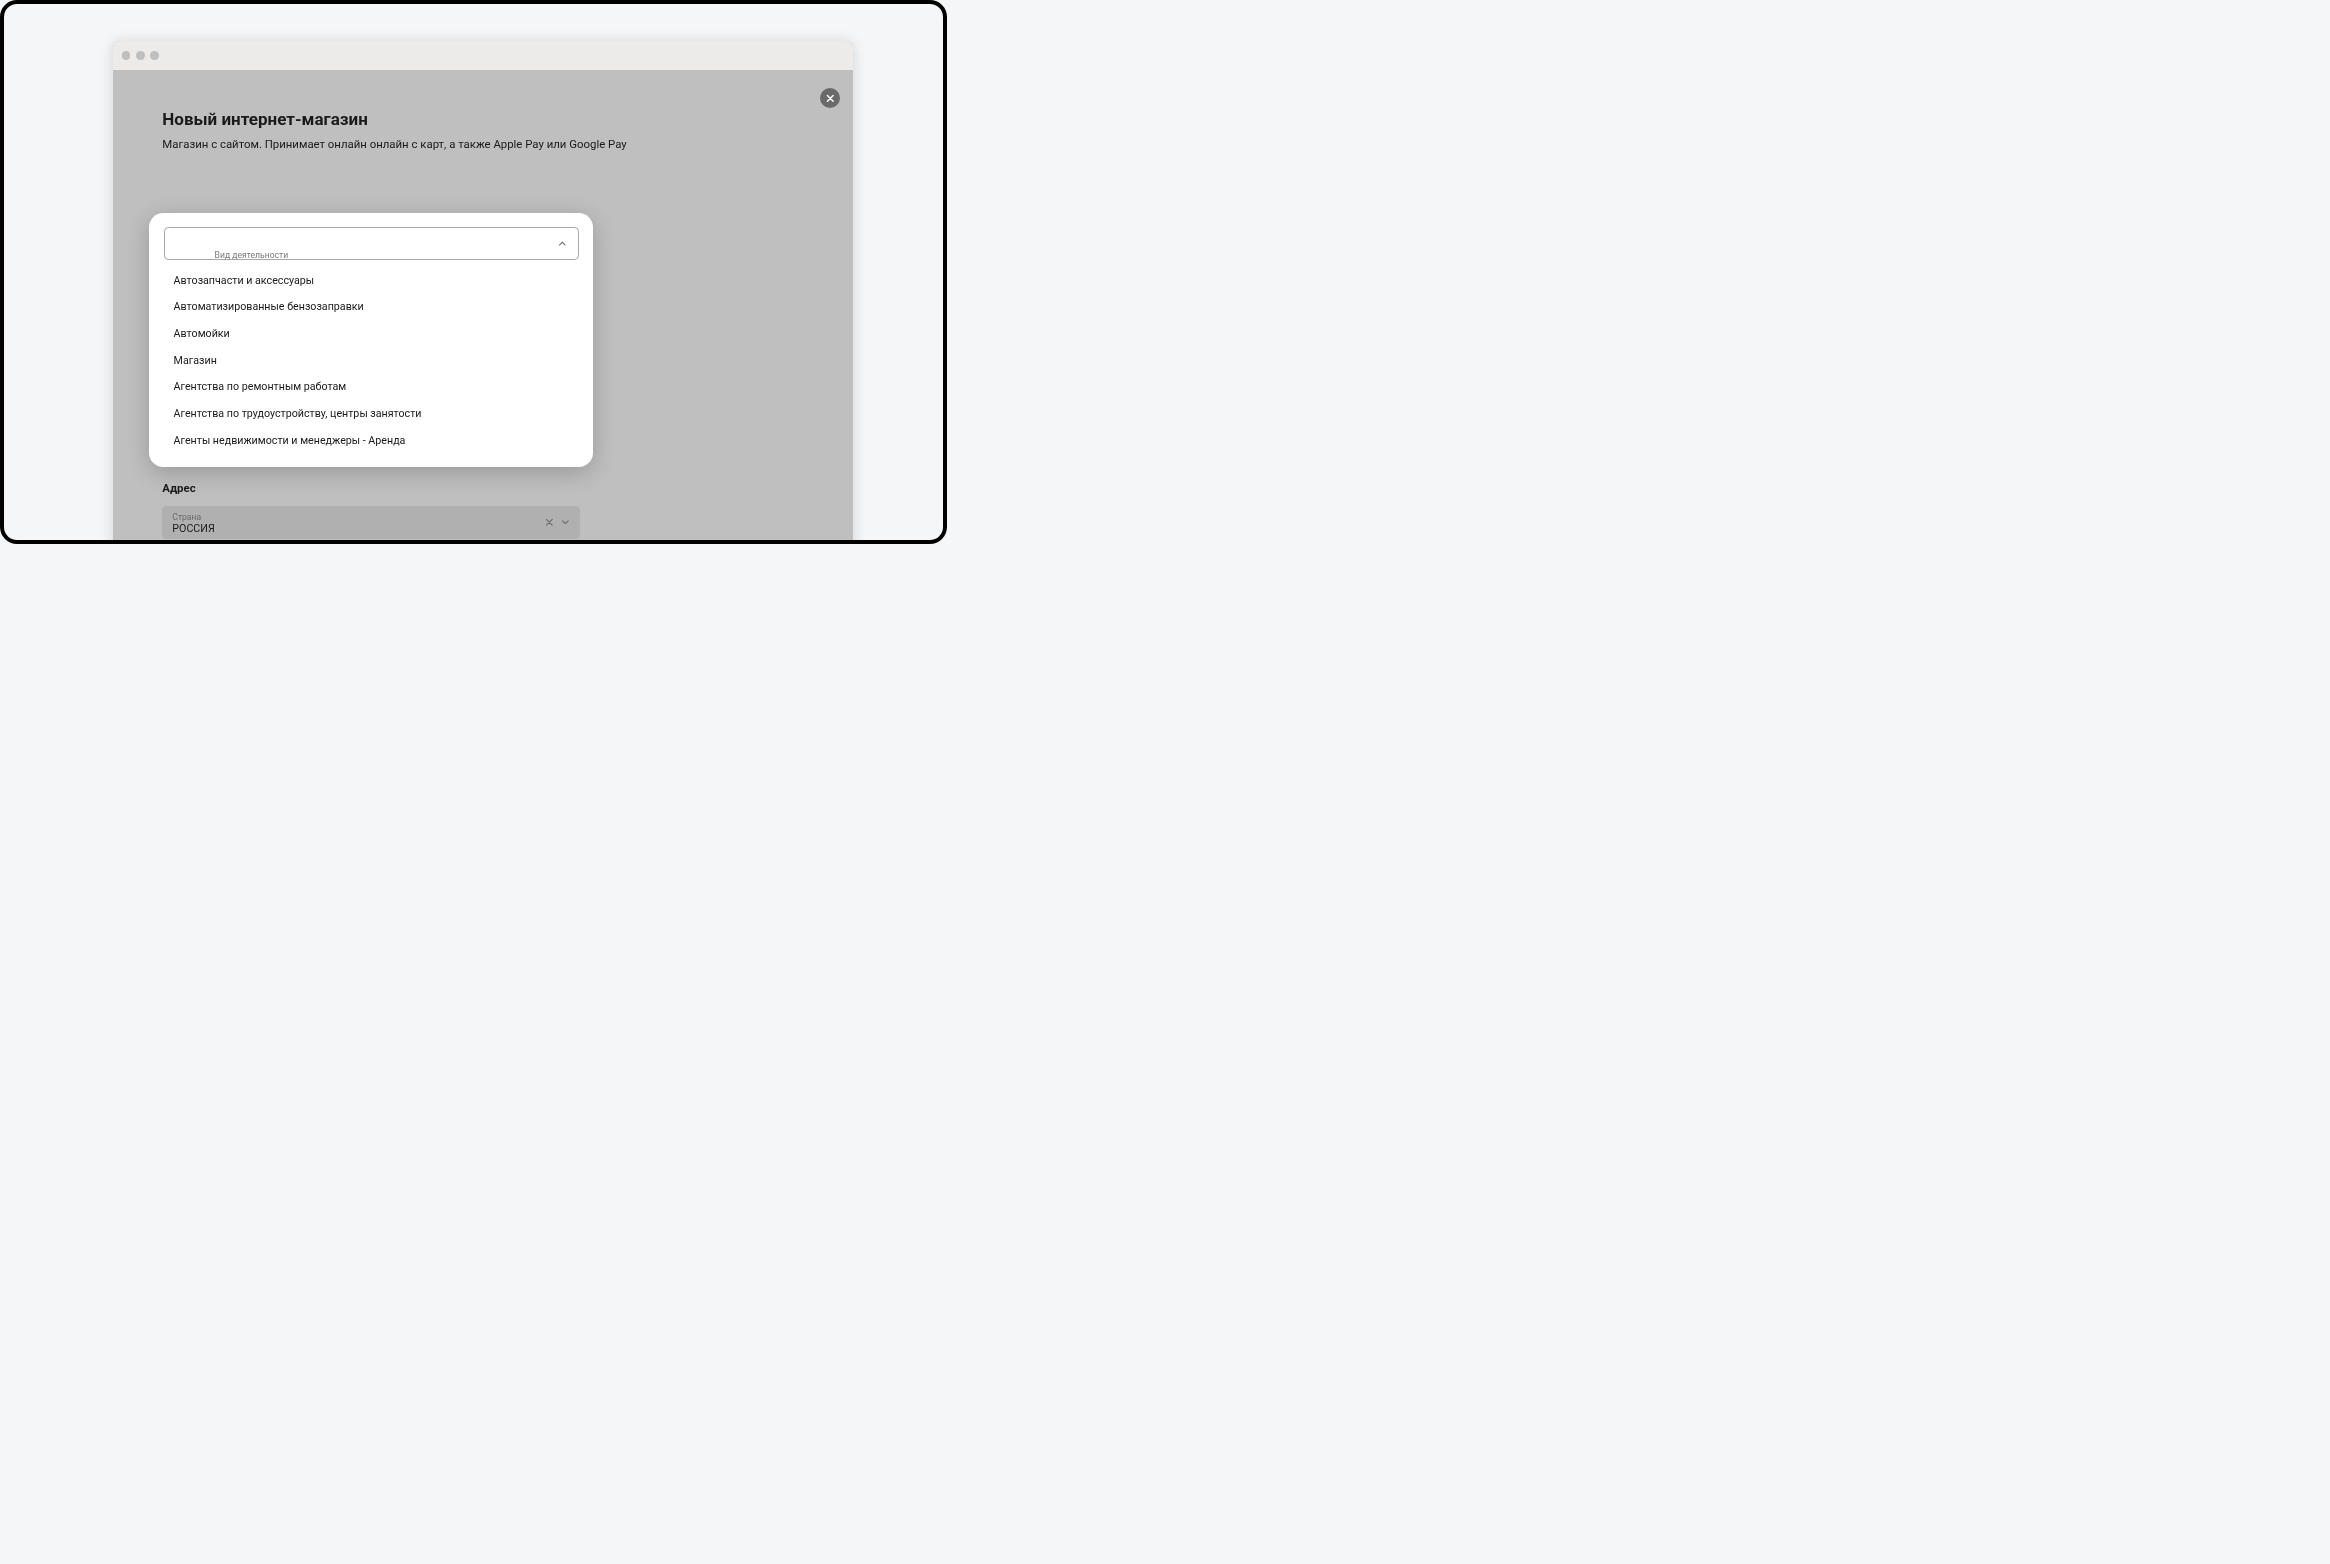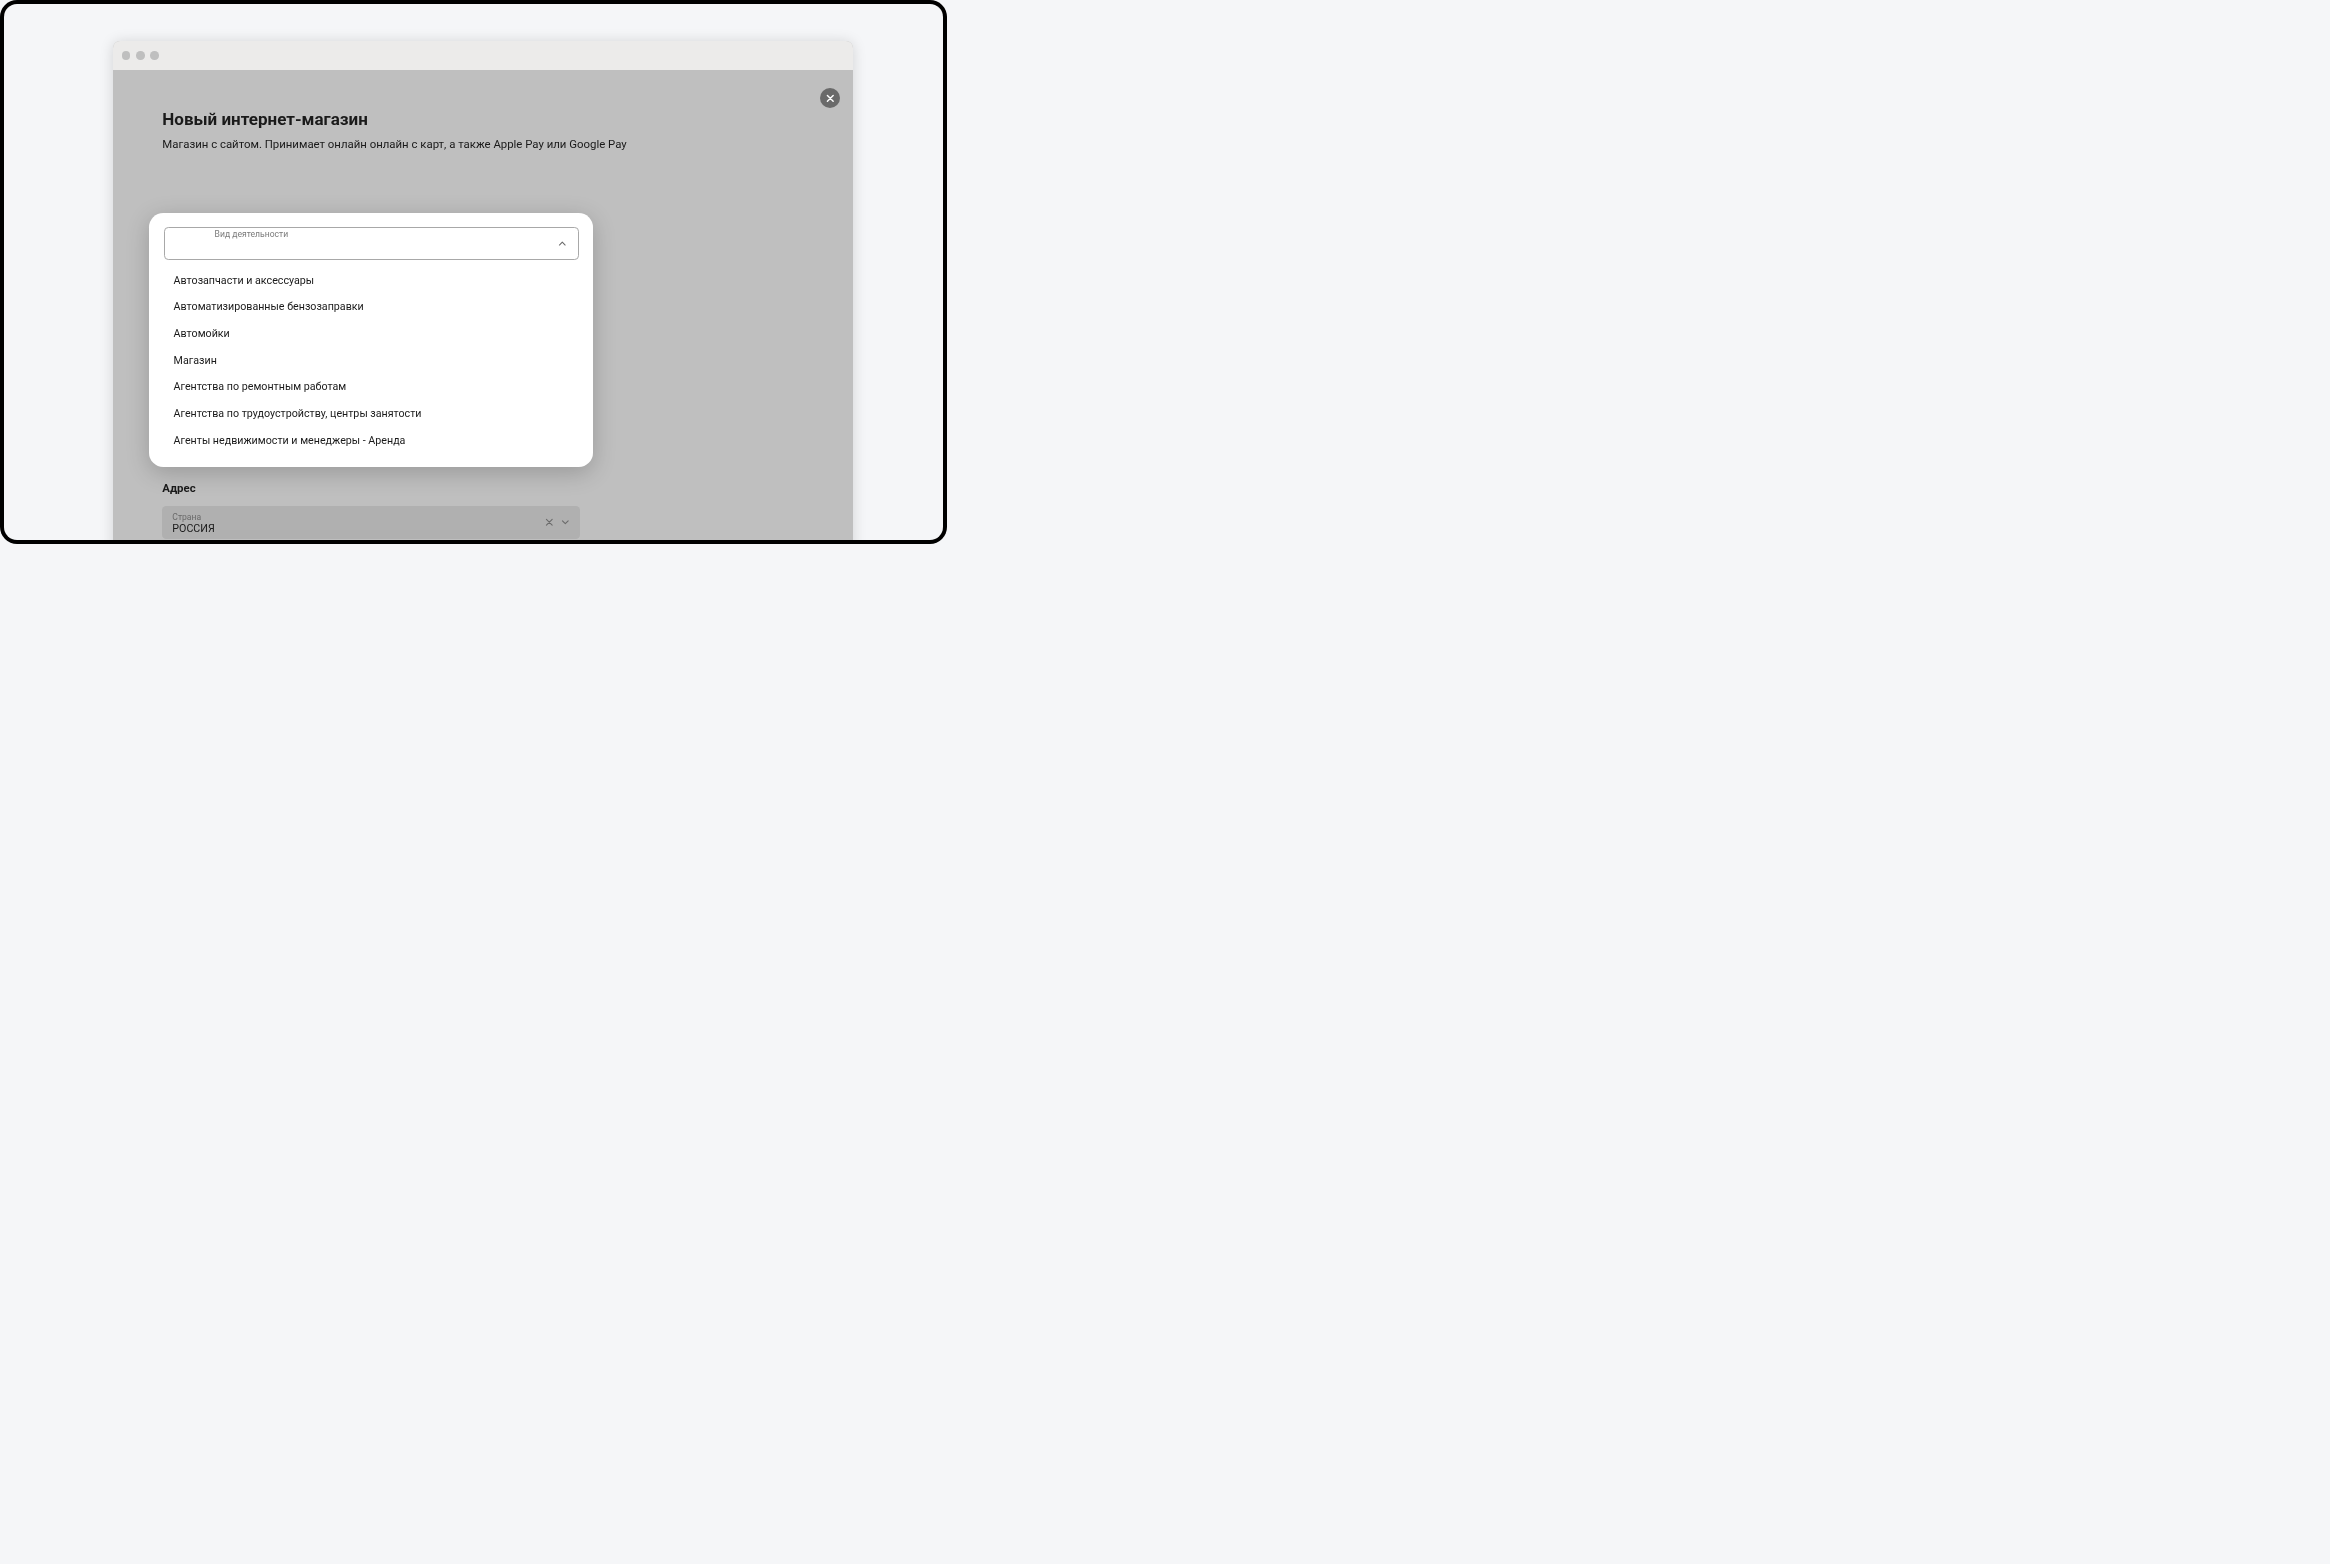--- a/index.html
+++ b/index.html
@@ -119,21 +119,21 @@
       border: 0.7px solid #a8a8a8;
       border-radius: 4.3px;
       padding: 7.1px 10px 11.4px 10px;
       height: 33px;
     }
     
     .dropdown-label {
       font-size: 8.6px;
       color: #7a7a7a;
       position: absolute;
-      top: 1px;
+      top: 22px;
       left: 10px;
       padding-left: 40px;
     }
     
     .dropdown-chevron {
       position: absolute;
       right: 10px;
       top: 50%;
       transform: translateY(-50%);
       width: 11.4px;

